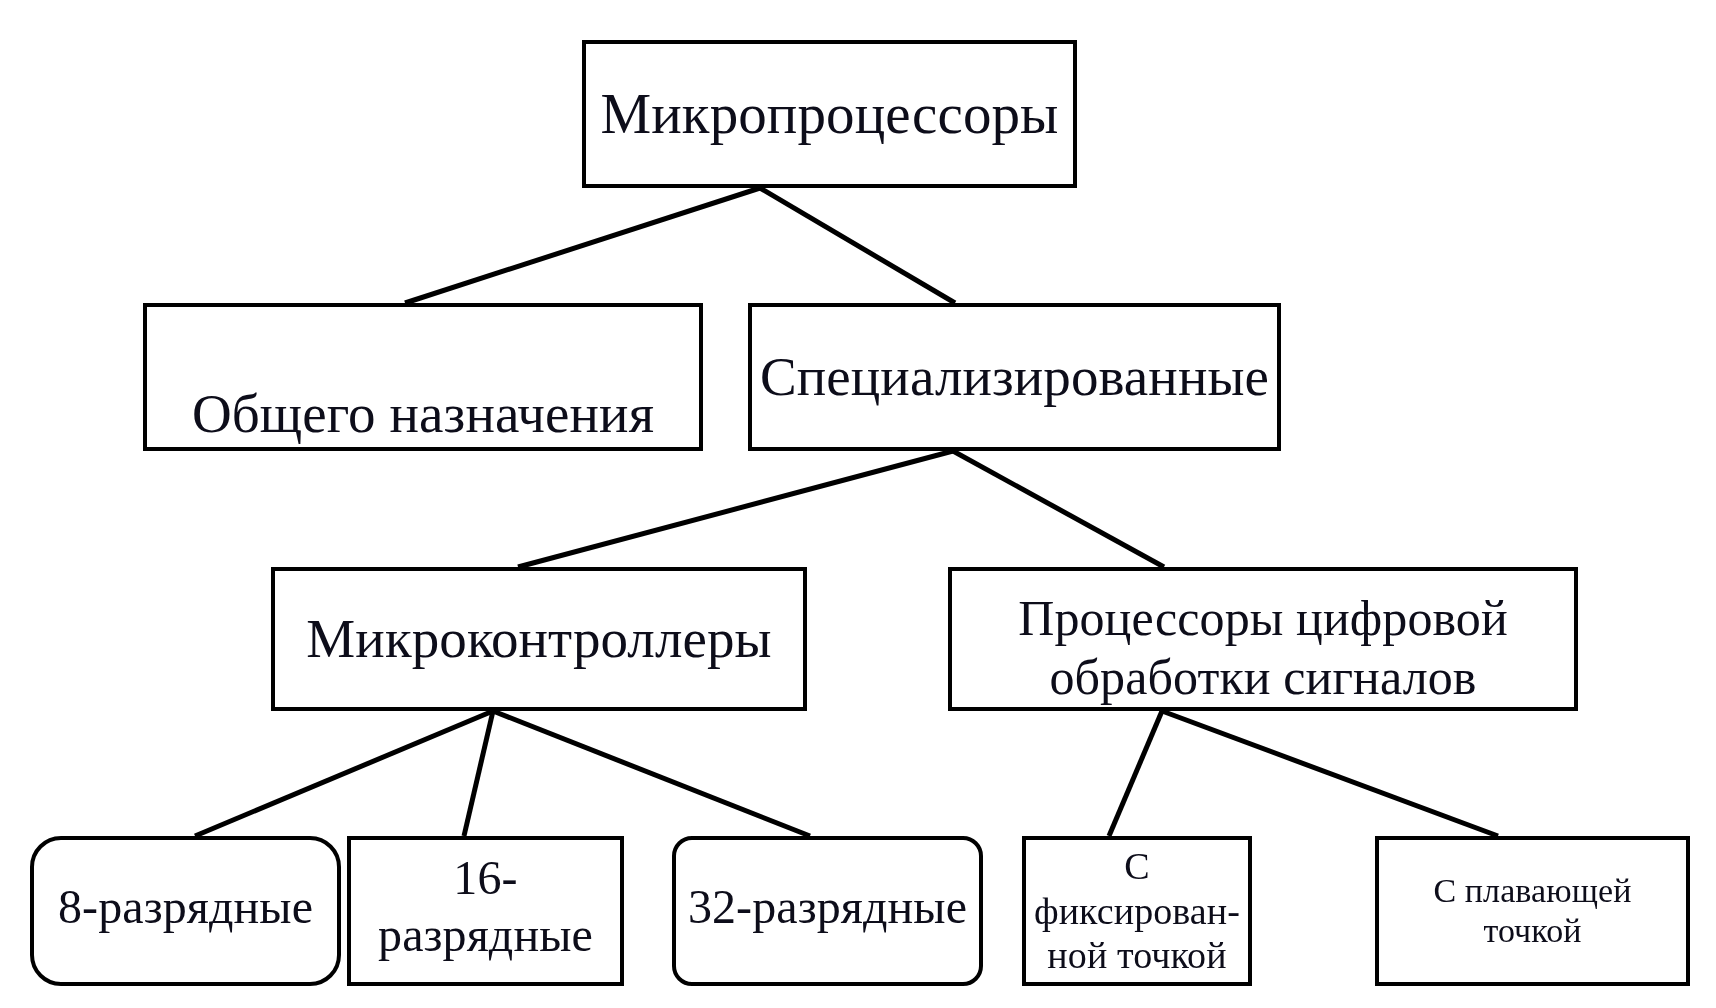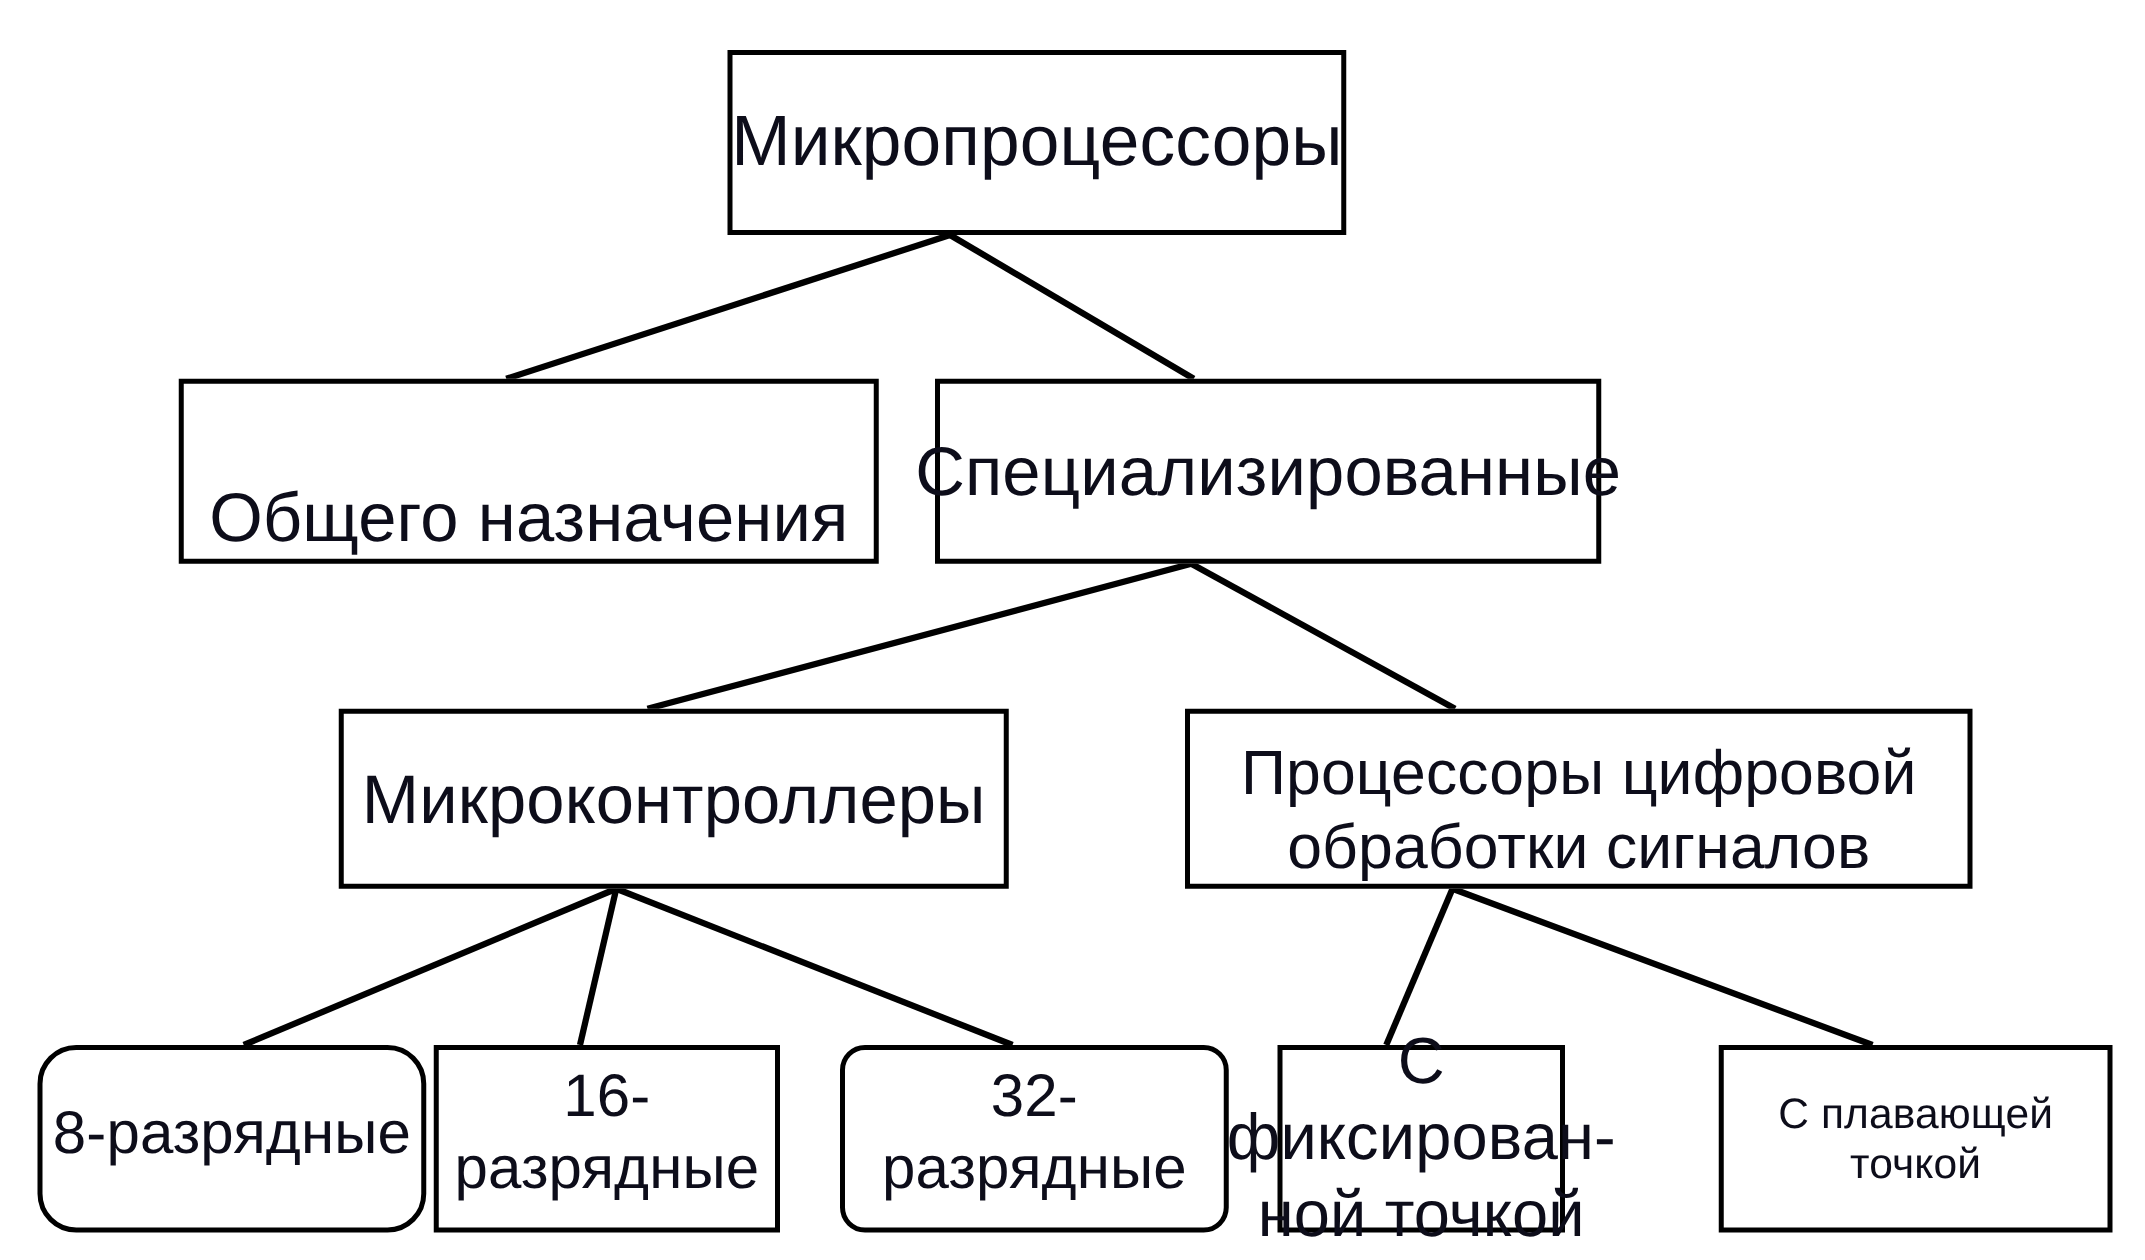--- a/index.html
+++ b/index.html
@@ -7,21 +7,21 @@
     margin: 0;
     padding: 0;
     background: #ffffff;
   }
   #canvas {
     position: relative;
     width: 1716px;
     height: 1008px;
     background: #ffffff;
     overflow: hidden;
-    font-family: Liberation Sans, sans-serif;
+    font-family: Liberation Serif, serif;
   }
   #edges {
     position: absolute;
     left: 0;
     top: 0;
     width: 1716px;
     height: 1008px;
     pointer-events: none;
   }
   .node {
@@ -44,21 +44,21 @@
   }
   
   .n-root       { left: 582px;  top: 40px;  width: 495px; height: 148px; font-size: 57px; }
   .n-general    { left: 143px;  top: 303px; width: 560px; height: 148px; font-size: 55px; align-items: flex-end; }
   .n-special    { left: 748px;  top: 303px; width: 533px; height: 148px; font-size: 55px; }
   .n-mcu        { left: 271px;  top: 567px; width: 536px; height: 144px; font-size: 55px; }
   .n-dsp        { left: 948px;  top: 567px; width: 630px; height: 144px; font-size: 50px; align-items: flex-end; }
   .n-b8         { left: 30px;   top: 836px; width: 311px; height: 150px; font-size: 48px; border-radius: 31px; }
   .n-b16        { left: 347px;  top: 836px; width: 277px; height: 150px; font-size: 48px; }
   .n-b32        { left: 672px;  top: 836px; width: 311px; height: 150px; font-size: 48px; border-radius: 20px; }
-  .n-fixed      { left: 1022px; top: 836px; width: 230px; height: 150px; font-size: 52px; }
+  .n-fixed      { left: 1022px; top: 836px; width: 230px; height: 150px; font-size: 38px; }
   .n-float      { left: 1375px; top: 836px; width: 315px; height: 150px; font-size: 34px; }
   .n-b8 .label, .n-b16 .label, .n-b32 .label { transform: translateY(-4px); }
 </style>
 </head>
 <body>
 
 <div id="canvas">
 
   <svg id="edges" viewBox="0 0 1716 1008" width="1716" height="1008" xmlns="http://www.w3.org/2000/svg">
     <g stroke="#000000" stroke-width="5" fill="none" stroke-linecap="butt">

